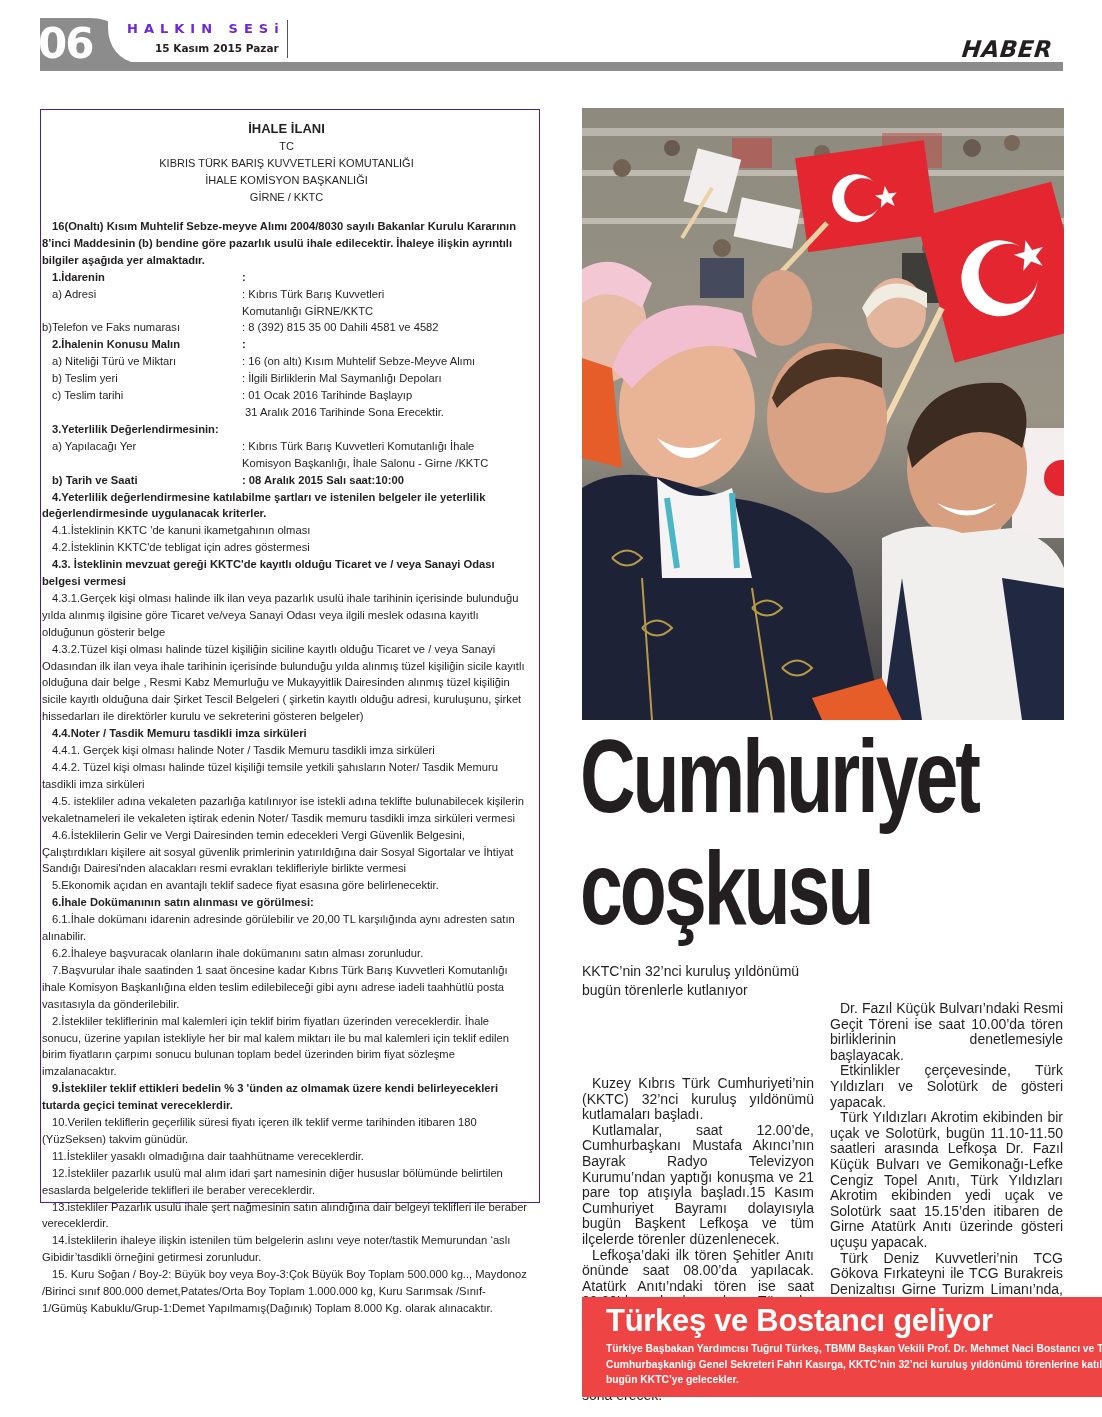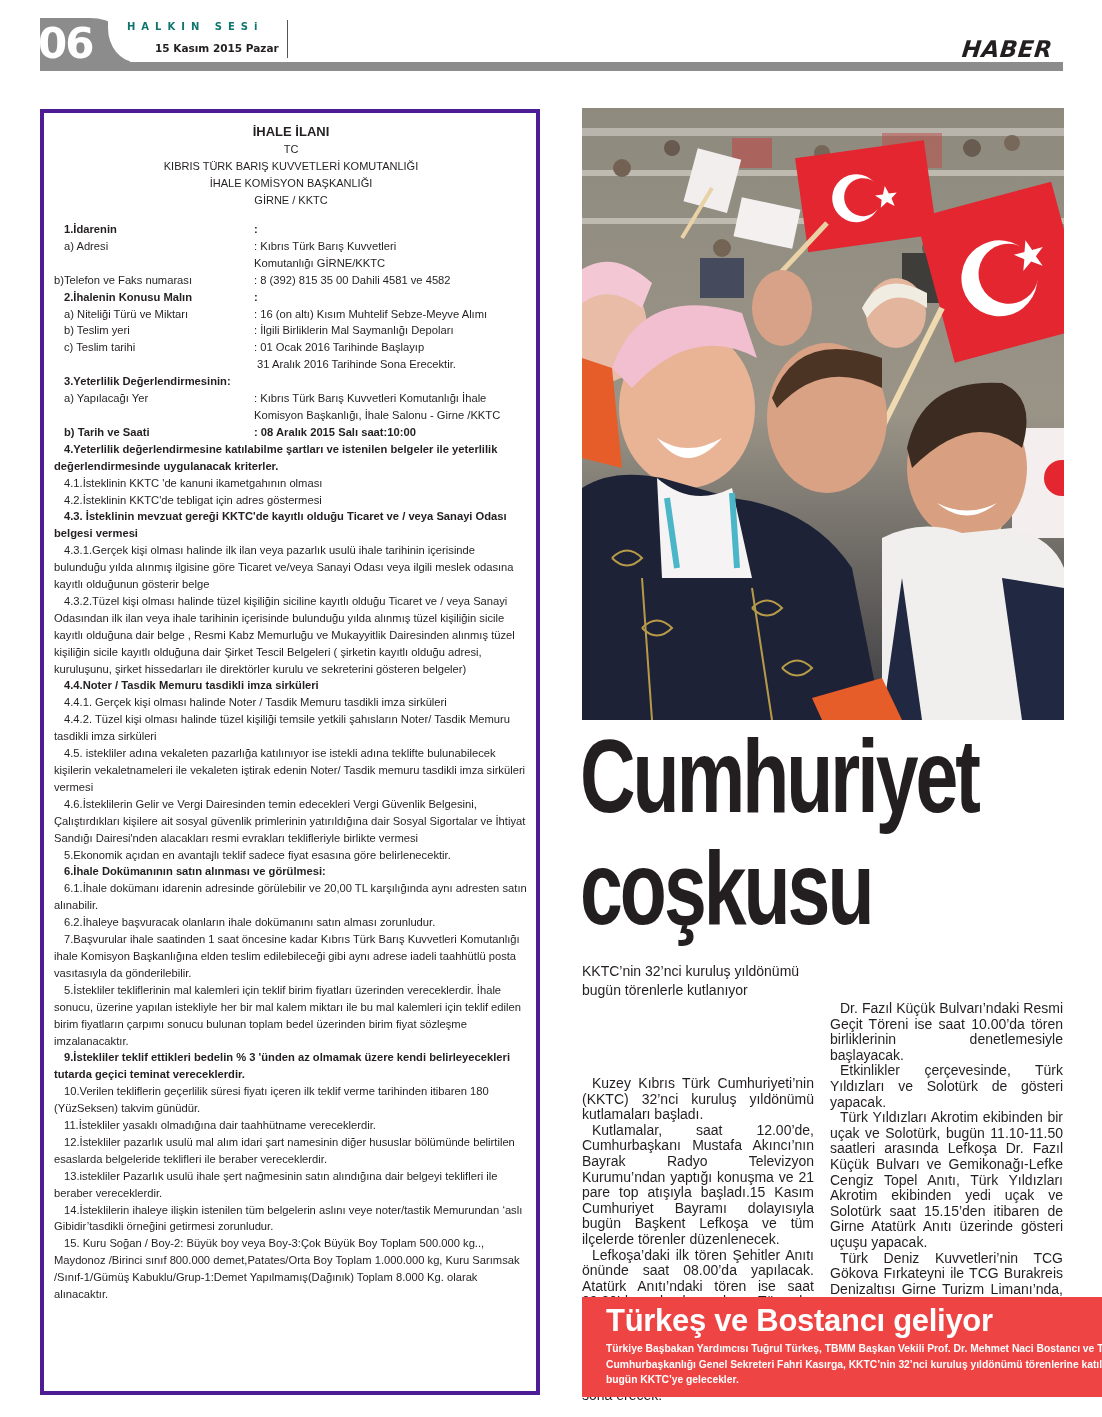--- a/index.html
+++ b/index.html
@@ -3,27 +3,27 @@
 <meta charset="utf-8">
 <style>
   html, body { margin: 0; padding: 0; background: #ffffff; }
   body { width: 1102px; height: 1417px; position: relative; overflow: hidden; font-family: "Liberation Sans", sans-serif; color: #231f20; }
 
   
   .mast-bar { position: absolute; left: 40px; top: 62px; width: 1023px; height: 9px; background: #8c8c8c; }
   .page-tab { position: absolute; left: 40px; top: 18px; width: 90px; height: 53px; background: #8c8c8c; border-top-right-radius: 40px 30px; }
   .page-num { position: absolute; left: 38px; top: 20px; font-family: "DejaVu Sans", sans-serif; font-weight: bold; font-size: 42px; color: #ffffff; letter-spacing: -2px; line-height: 48px; }
   .mast-white { position: absolute; left: 108px; top: 14px; width: 200px; height: 48px; background: #fff; border-bottom-left-radius: 28px 34px; }
-  .paper-name { position: absolute; left: 127px; top: 21px; font-family: "DejaVu Sans", sans-serif; font-weight: bold; font-size: 10px; letter-spacing: 6px; color: #0f766e; }
+  .paper-name { position: absolute; left: 127px; top: 21px; font-family: "DejaVu Sans", sans-serif; font-weight: bold; font-size: 13px; letter-spacing: 6px; color: #6d28d9; }
   .paper-date { position: absolute; left: 155px; top: 42px; font-family: "DejaVu Sans", sans-serif; font-weight: bold; font-size: 10.5px; color: #231f20; }
   .mast-divider { position: absolute; left: 287px; top: 20px; width: 1px; height: 38px; background: #555; }
   .section-name { position: absolute; left: 962px; top: 36px; font-family: "DejaVu Sans", sans-serif; font-weight: bold; font-style: italic; font-size: 23px; color: #231f20; letter-spacing: 0.5px; transform: skewX(-6deg); }
 
   
-  .ihale { position: absolute; left: 40px; top: 109px; width: 500px; height: 1286px; border: 4px solid #4c1d95; box-sizing: border-box; padding: 10px 8px 0 10px; font-family: "Liberation Sans", sans-serif; font-size: 11.2px; line-height: 16.9px; color: #231f20; }
+  .ihale { position: absolute; left: 40px; top: 109px; width: 500px; height: 1094px; border: 1px solid #4c1d95; box-sizing: border-box; padding: 10px 8px 0 1px; font-family: "Liberation Sans", sans-serif; font-size: 11.2px; line-height: 16.9px; color: #231f20; }
   .ihale .h-title { text-align: center; font-weight: bold; font-size: 13px; line-height: 18px; }
   .ihale .h-sub { text-align: center; font-size: 11px; line-height: 17px; }
   .ihale .gap { height: 12px; }
   .ihale p { margin: 0; text-indent: 10px; }
   .ihale .b { font-weight: bold; }
   .kv { display: flex; }
   .kv .k { width: 200px; flex: 0 0 200px; padding-left: 10px; box-sizing: border-box; }
   .kv .v { flex: 1; }
 
   
@@ -57,20 +57,21 @@
 <div class="mast-divider"></div>
 <div class="section-name">HABER</div>
 
 <div class="ihale">
   <div class="h-title">İHALE İLANI</div>
   <div class="h-sub">TC</div>
   <div class="h-sub">KIBRIS TÜRK BARIŞ KUVVETLERİ KOMUTANLIĞI</div>
   <div class="h-sub">İHALE KOMİSYON BAŞKANLIĞI</div>
   <div class="h-sub">GİRNE / KKTC</div>
   <div class="gap"></div>
+  <p class="b">16(Onaltı) Kısım Muhtelif Sebze-meyve Alımı 2004/8030 sayılı Bakanlar Kurulu Kararının 8’inci Maddesinin (b) bendine göre pazarlık usulü ihale edilecektir. İhaleye ilişkin ayrıntılı bilgiler aşağıda yer almaktadır.</p>
 
   <div class="kv b">
       <span class="k">1.İdarenin</span>
       <span class="v">:</span>
     </div>
   <div class="kv">
       <span class="k">a) Adresi</span>
       <span class="v">: Kıbrıs Türk Barış Kuvvetleri</span>
     </div>
   <div class="kv">
@@ -129,21 +130,21 @@
       <p class="b">4.4.Noter / Tasdik Memuru tasdikli imza sirküleri</p>
       <p>4.4.1. Gerçek kişi olması halinde Noter / Tasdik Memuru tasdikli imza sirküleri</p>
       <p>4.4.2. Tüzel kişi olması halinde tüzel kişiliği temsile yetkili şahısların Noter/ Tasdik Memuru tasdikli imza sirküleri</p>
       <p>4.5. istekliler adına vekaleten pazarlığa katılınıyor ise istekli adına teklifte bulunabilecek kişilerin vekaletnameleri ile vekaleten iştirak edenin Noter/ Tasdik memuru tasdikli imza sirküleri vermesi</p>
       <p>4.6.İsteklilerin Gelir ve Vergi Dairesinden temin edecekleri Vergi Güvenlik Belgesini, Çalıştırdıkları kişilere ait sosyal güvenlik primlerinin yatırıldığına dair Sosyal Sigortalar ve İhtiyat Sandığı Dairesi'nden alacakları resmi evrakları teklifleriyle birlikte vermesi</p>
       <p>5.Ekonomik açıdan en avantajlı teklif sadece fiyat esasına göre belirlenecektir.</p>
       <p class="b">6.İhale Dokümanının satın alınması ve görülmesi:</p>
       <p>6.1.İhale dokümanı idarenin adresinde görülebilir ve 20,00 TL karşılığında aynı adresten satın alınabilir.</p>
       <p>6.2.İhaleye başvuracak olanların ihale dokümanını satın alması zorunludur.</p>
       <p>7.Başvurular ihale saatinden 1 saat öncesine kadar Kıbrıs Türk Barış Kuvvetleri Komutanlığı ihale Komisyon Başkanlığına elden teslim edilebileceği gibi aynı adrese iadeli taahhütlü posta vasıtasıyla da gönderilebilir.</p>
-      <p>5.İstekliler tekliflerinin mal kalemleri için teklif birim fiyatları üzerinden vereceklerdir. İhale sonucu, üzerine yapılan istekliyle her bir mal kalem miktarı ile bu mal kalemleri için teklif edilen birim fiyatların çarpımı sonucu bulunan toplam bedel üzerinden birim fiyat sözleşme imzalanacaktır.</p>
+      <p>2.İstekliler tekliflerinin mal kalemleri için teklif birim fiyatları üzerinden vereceklerdir. İhale sonucu, üzerine yapılan istekliyle her bir mal kalem miktarı ile bu mal kalemleri için teklif edilen birim fiyatların çarpımı sonucu bulunan toplam bedel üzerinden birim fiyat sözleşme imzalanacaktır.</p>
       <p class="b">9.İstekliler teklif ettikleri bedelin % 3 'ünden az olmamak üzere kendi belirleyecekleri tutarda geçici teminat vereceklerdir.</p>
       <p>10.Verilen tekliflerin geçerlilik süresi fiyatı içeren ilk teklif verme tarihinden itibaren 180 (YüzSeksen) takvim günüdür.</p>
       <p>11.İstekliler yasaklı olmadığına dair taahhütname vereceklerdir.</p>
       <p>12.İstekliler pazarlık usulü mal alım idari şart namesinin diğer hususlar bölümünde belirtilen esaslarda belgeleride teklifleri ile beraber vereceklerdir.</p>
       <p>13.istekliler Pazarlık usulü ihale şert nağmesinin satın alındığına dair belgeyi teklifleri ile beraber vereceklerdir.</p>
       <p>14.İsteklilerin ihaleye ilişkin istenilen tüm belgelerin aslını veye noter/tastik Memurundan ‘aslı Gibidir’tasdikli örneğini getirmesi zorunludur.</p>
       <p>15. Kuru Soğan / Boy-2: Büyük boy veya Boy-3:Çok Büyük Boy Toplam 500.000 kg.., Maydonoz /Birinci sınıf 800.000 demet,Patates/Orta Boy Toplam 1.000.000 kg, Kuru Sarımsak /Sınıf-1/Gümüş Kabuklu/Grup-1:Demet Yapılmamış(Dağınık) Toplam 8.000 Kg. olarak alınacaktır.</p>
     </div>
 </div>
 

